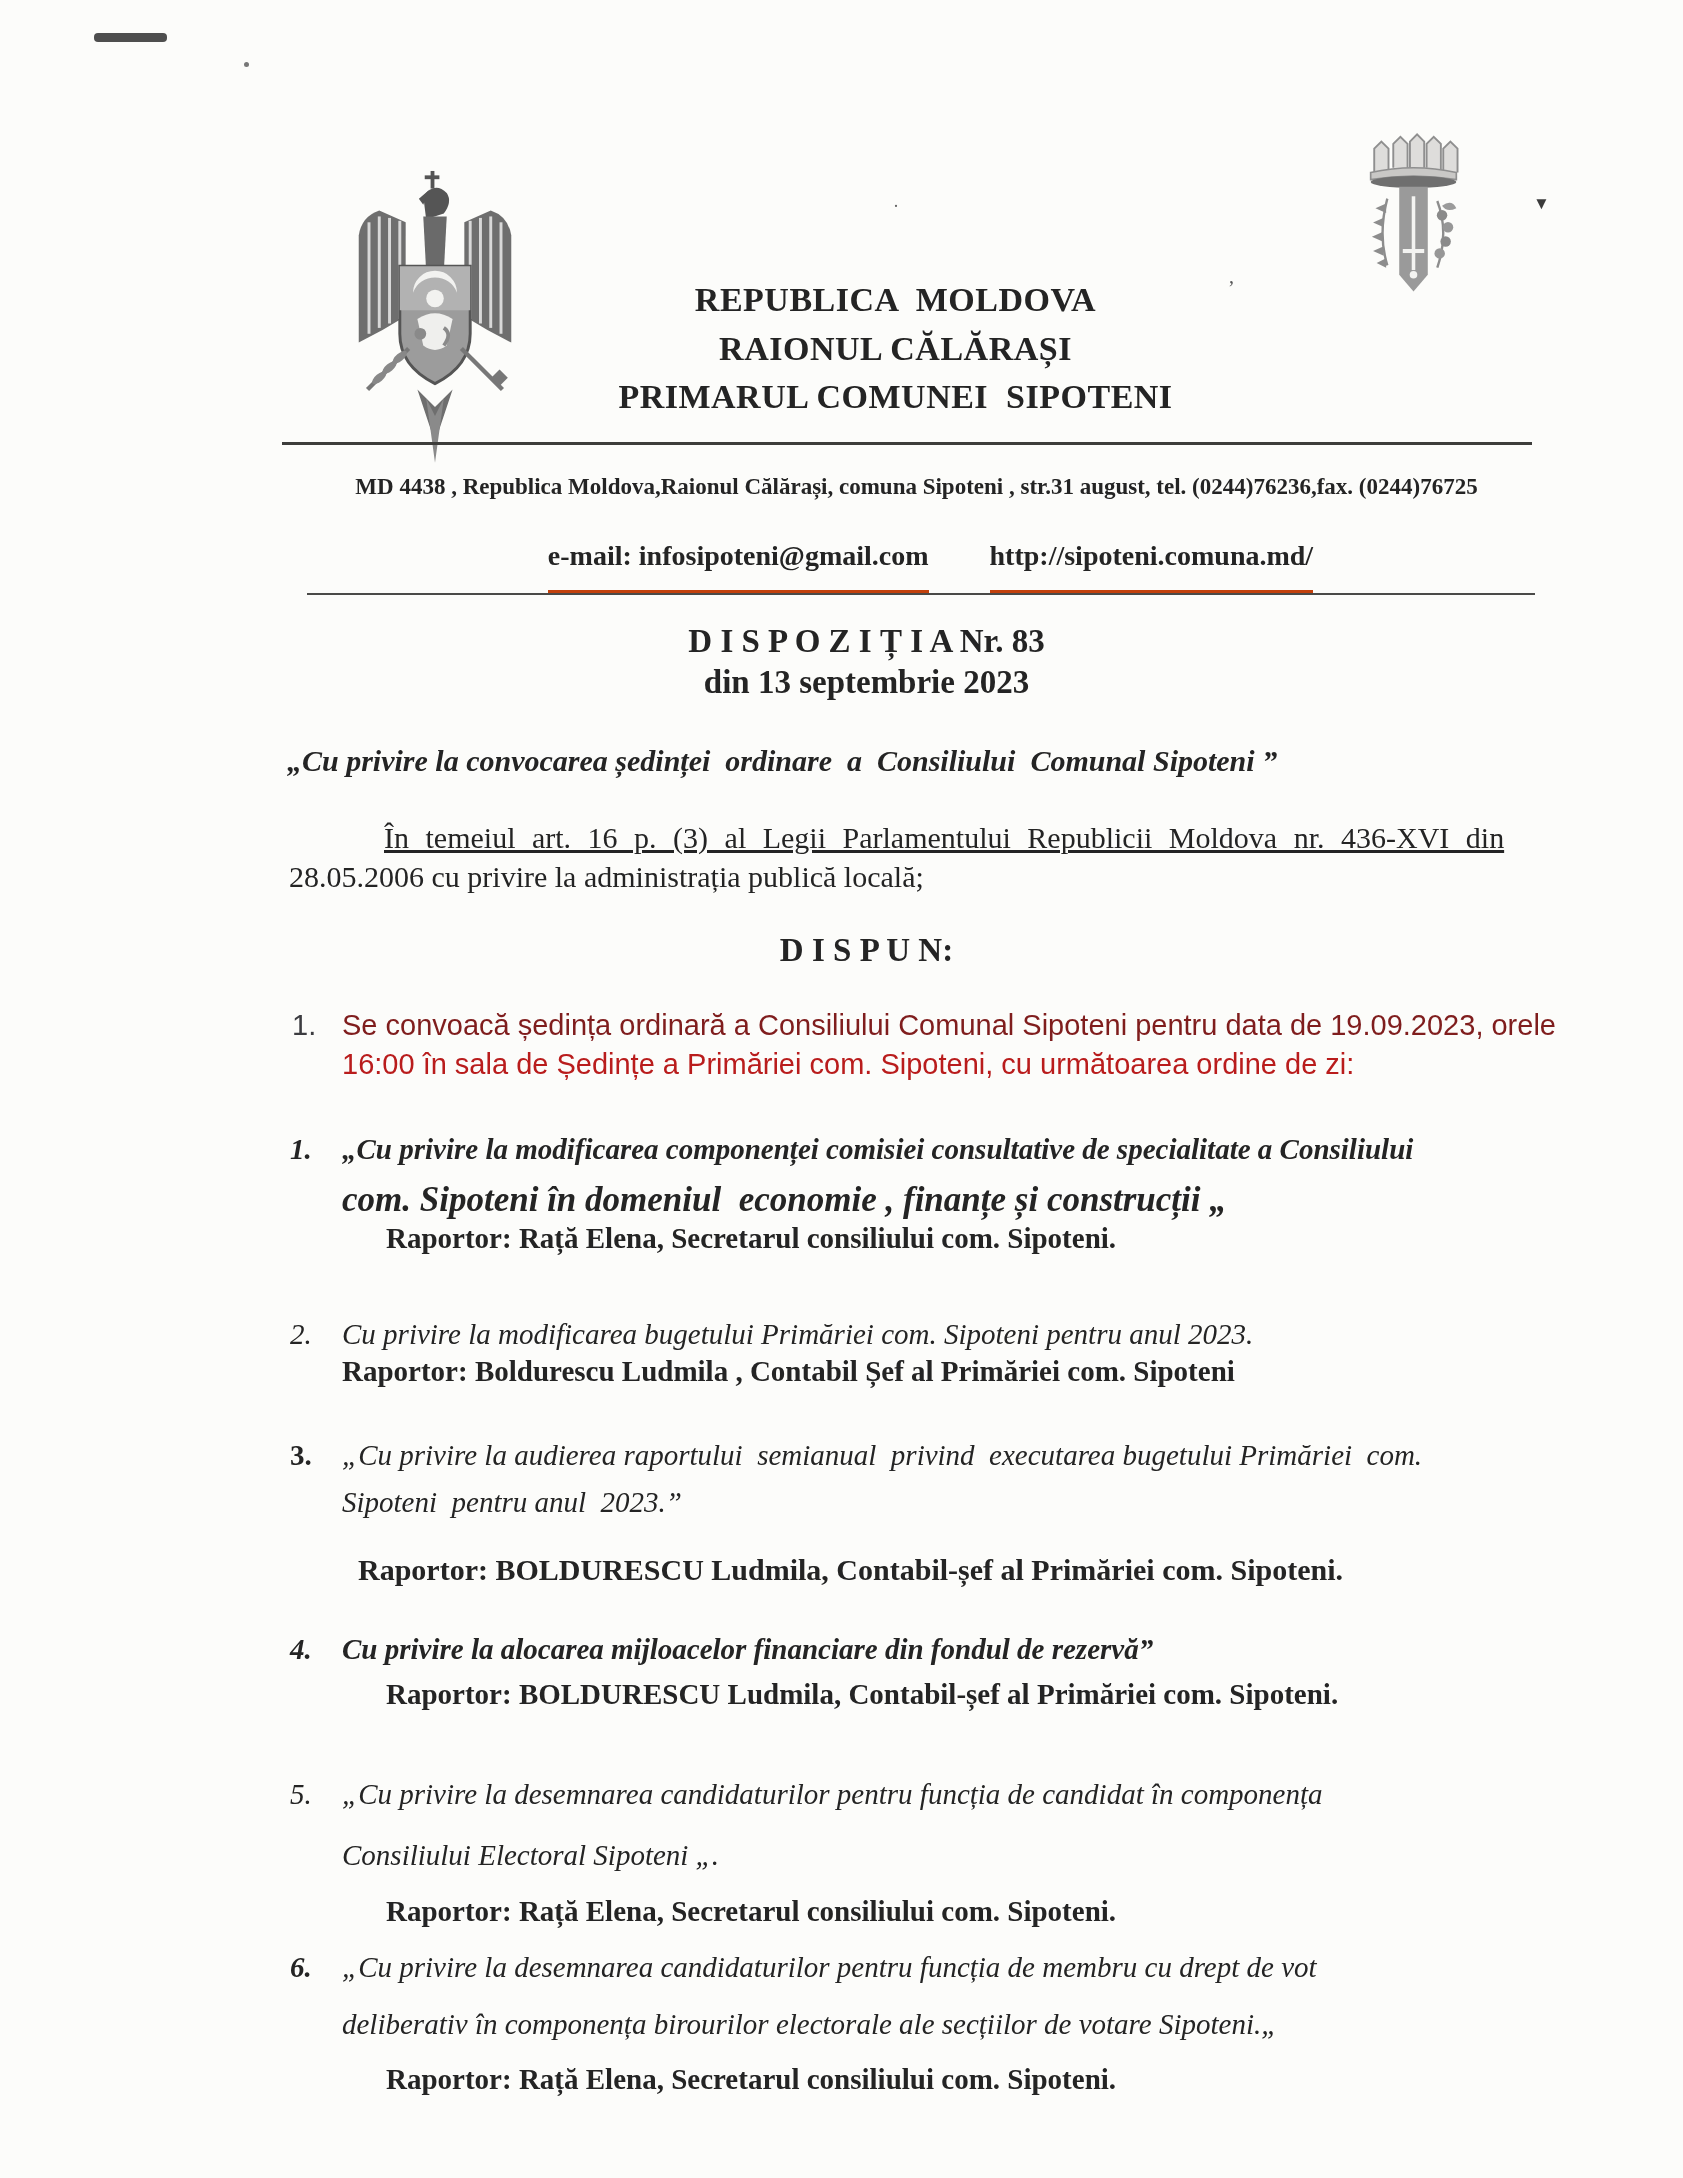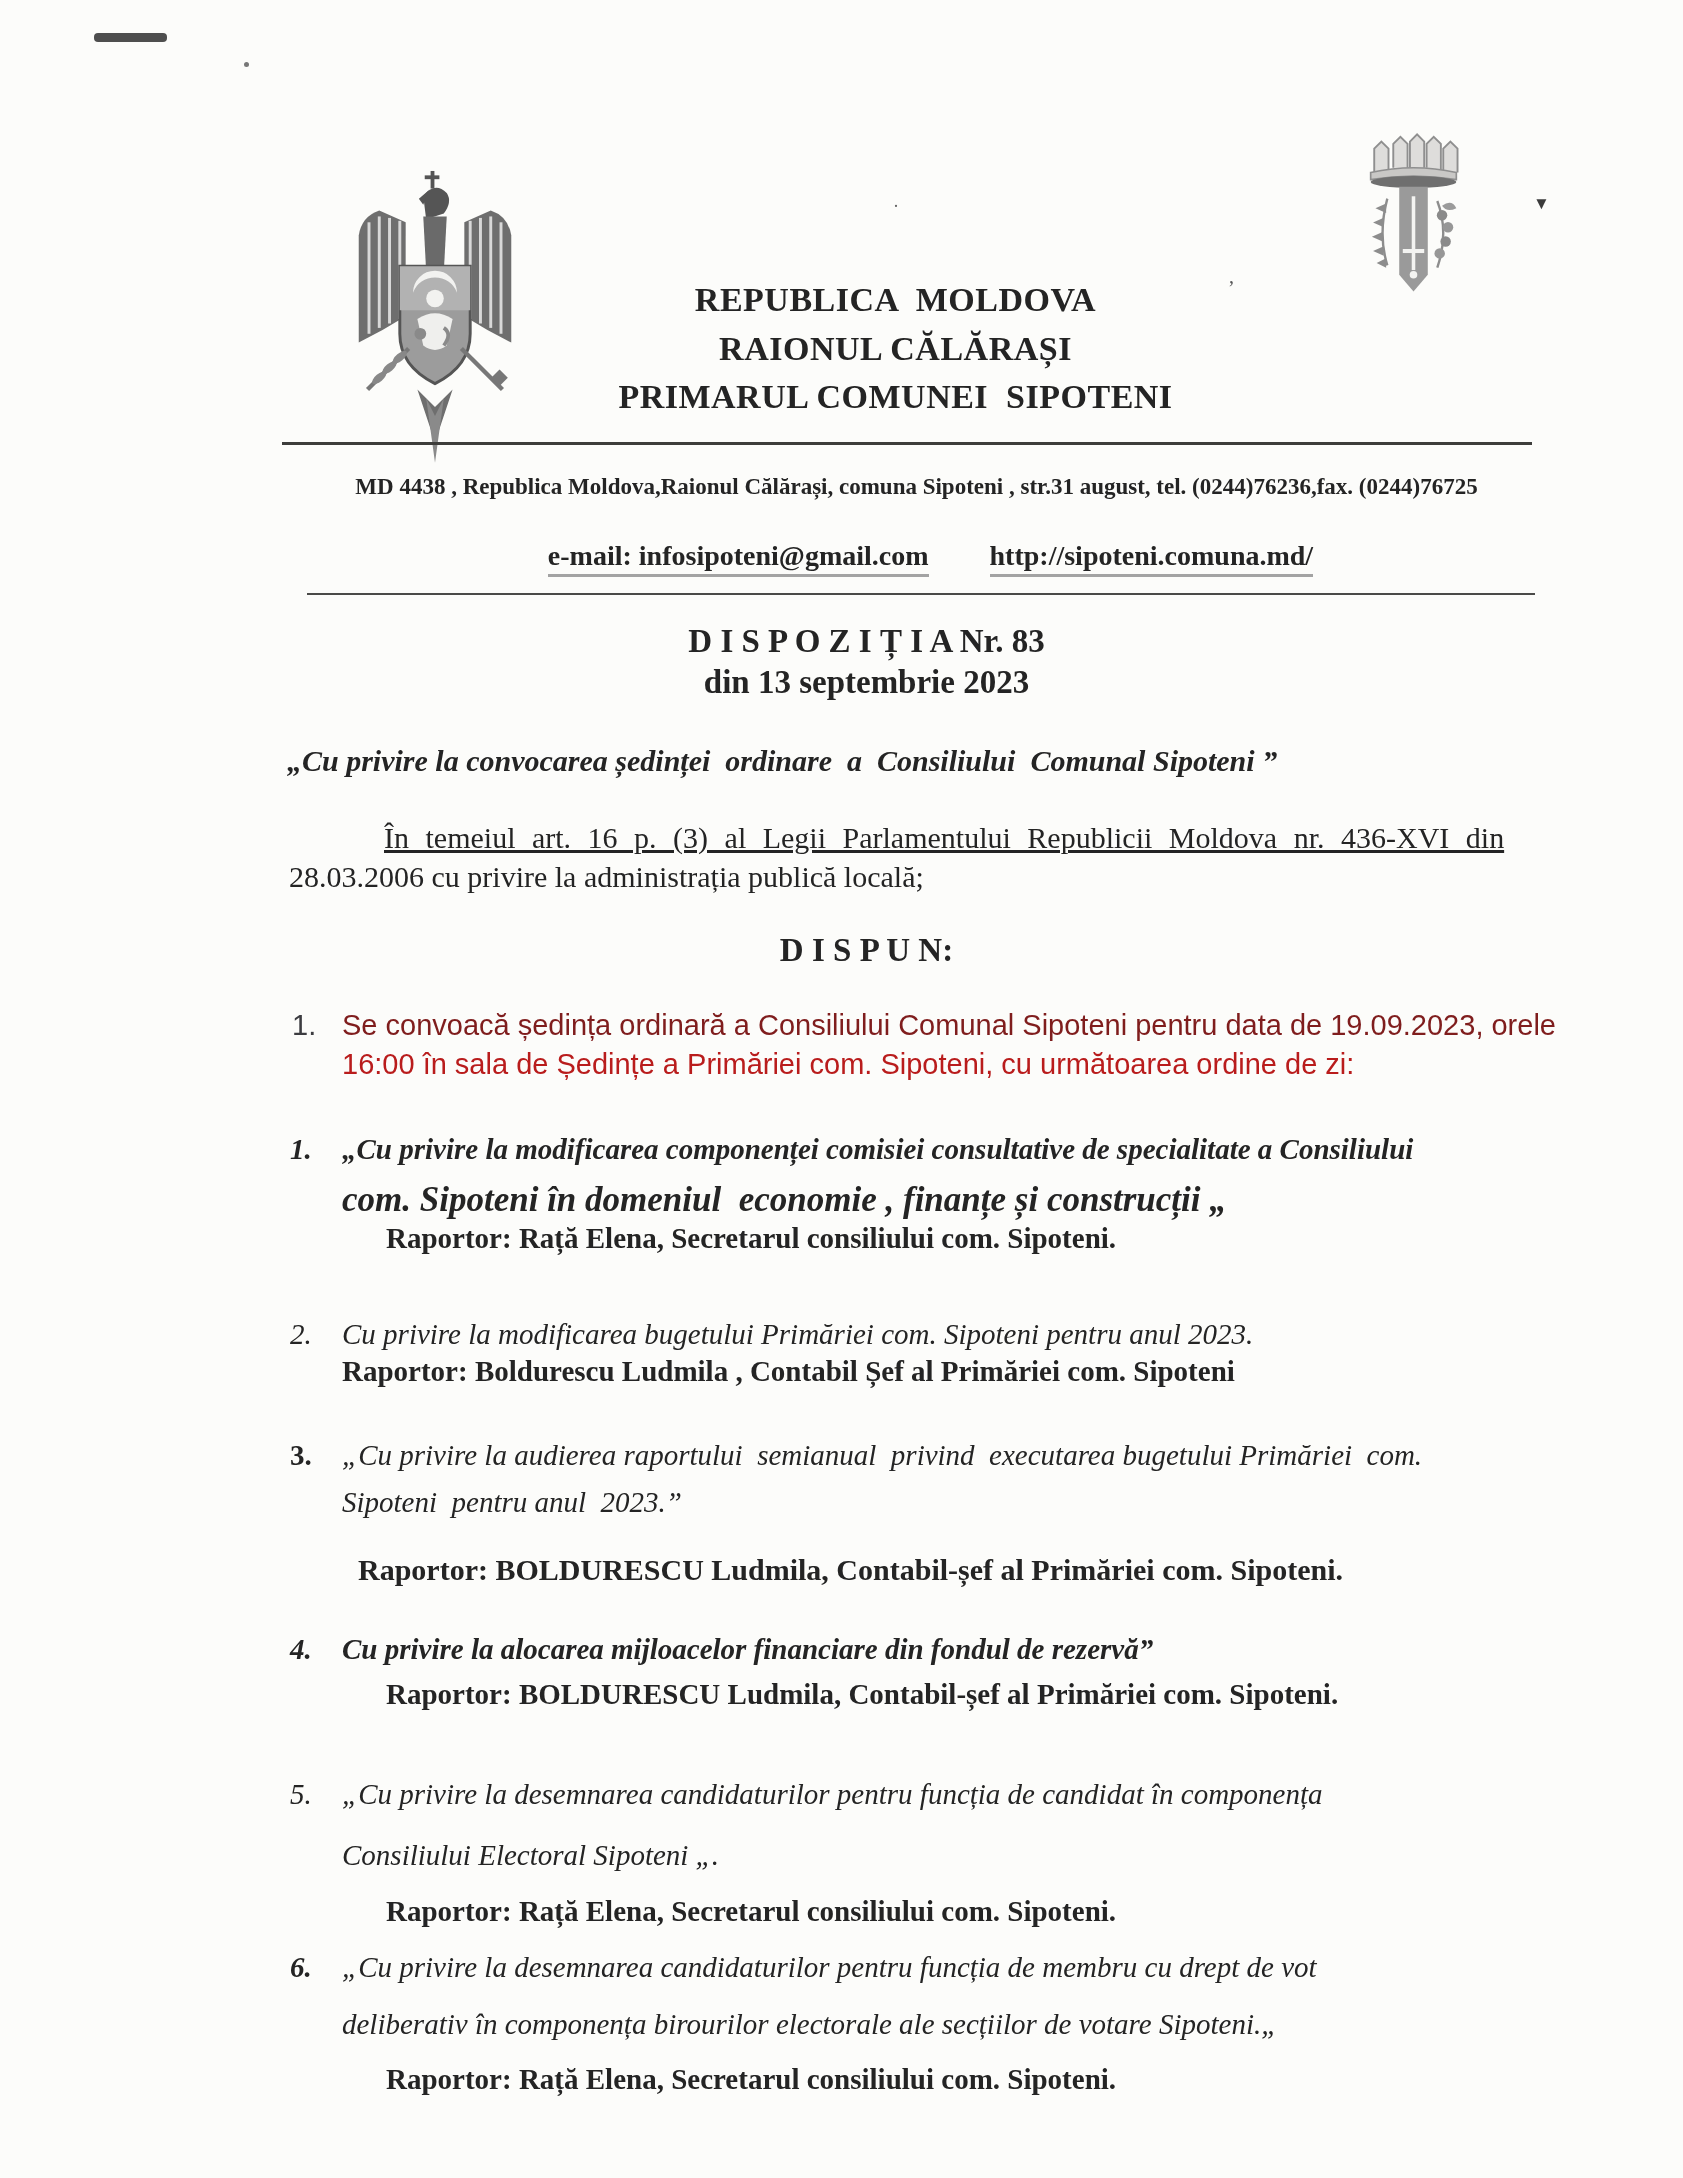--- a/index.html
+++ b/index.html
@@ -12,21 +12,21 @@
     font-family:"Liberation Serif", serif;
     color:#242424;
   }
   .t{position:absolute;white-space:pre;line-height:1.15;}
   .serif{font-family:"Liberation Serif", serif;}
   .sans{font-family:"Liberation Sans", sans-serif;}
   .b{font-weight:700;}
   .i{font-style:italic;}
   .ctr{text-align:center;}
   .rule{position:absolute;background:#3d3d3b;}
-  .uline{display:inline-block;border-bottom:3px solid #a3a3a3;padding-bottom:2px;}
+  .uline{display:inline-block;border-bottom:3px solid #c2410c;padding-bottom:18px;}
   .artifact{position:absolute;background:#4e4e4e;}
   .agnum{position:absolute;}
 </style>
 </head>
 <body>
 
 <div class="page">
 
   <div class="artifact" style="left:94px;top:33px;width:73px;height:9px;border-radius:4px;"></div>
   <div class="artifact" style="left:244px;top:62px;width:5px;height:5px;border-radius:50%;background:#777;"></div>
@@ -123,21 +123,21 @@
   </div>
 
   <div class="rule" style="left:307px;top:593px;width:1228px;height:2px;background:#4a4a48;"></div>
 
   <div class="t serif b ctr" style="left:198px;top:623px;width:1337px;font-size:33px;">D I S P O Z I Ț I A Nr. 83</div>
   <div class="t serif b ctr" style="left:198px;top:664px;width:1337px;font-size:33px;">din 13 septembrie 2023</div>
 
   <div class="t serif b i" style="left:287px;top:744px;font-size:30px;">„Cu privire la convocarea ședinței  ordinare  a  Consiliului  Comunal Sipoteni ”</div>
 
   <div class="t serif" style="left:384px;top:821px;font-size:30px;word-spacing:9px;text-decoration:underline;">În temeiul art. 16 p. (3) al Legii Parlamentului Republicii Moldova nr. 436-XVI din</div>
-  <div class="t serif" style="left:289px;top:860px;font-size:30px;">28.03.2006 cu privire la administrația publică locală;</div>
+  <div class="t serif" style="left:289px;top:860px;font-size:30px;">28.05.2006 cu privire la administrația publică locală;</div>
 
   <div class="t serif b ctr" style="left:198px;top:932px;width:1337px;font-size:33px;">D I S P U N:</div>
 
   <div class="t sans" style="left:292px;top:1009px;font-size:29px;color:#3c3c40;">1.</div>
   <div class="t sans" style="left:342px;top:1009px;font-size:29px;color:#7f1d1d;">Se convoacă ședința ordinară a Consiliului Comunal Sipoteni pentru data de 19.09.2023, orele</div>
   <div class="t sans" style="left:342px;top:1048px;font-size:29px;color:#b91c1c;">16:00 în sala de Ședințe a Primăriei com. Sipoteni, cu următoarea ordine de zi:</div>
 
   <div class="t serif b i agnum" style="left:290px;top:1133px;font-size:29px;">1.</div>
   <div class="t serif b i" style="left:342px;top:1133px;font-size:29px;">„Cu privire la modificarea componenței comisiei consultative de specialitate a Consiliului</div>
   <div class="t serif b i" style="left:342px;top:1180px;font-size:35px;">com. Sipoteni în domeniul  economie , finanțe și construcții „</div>

